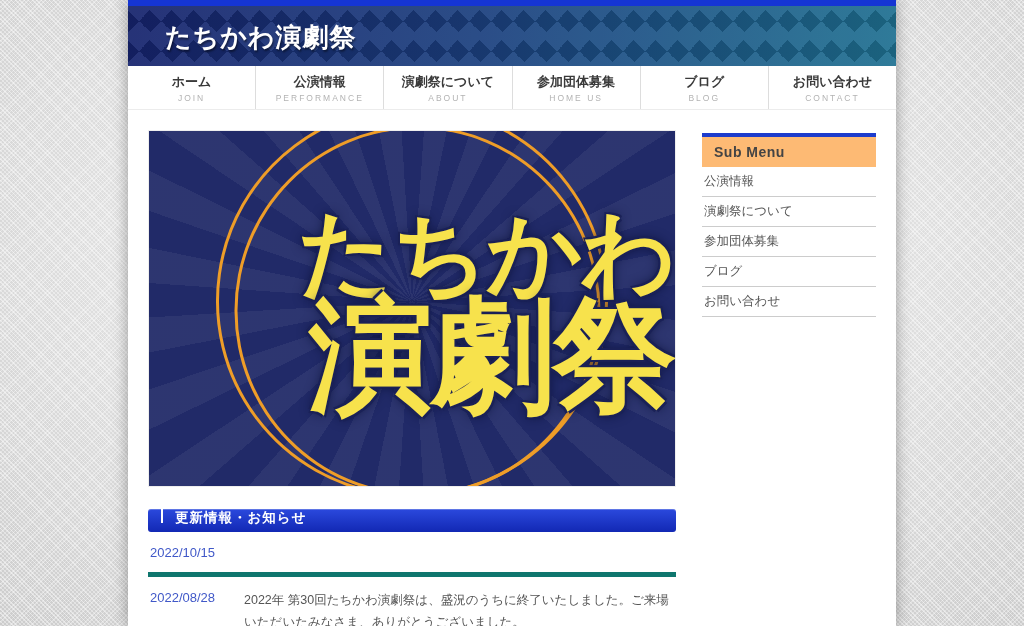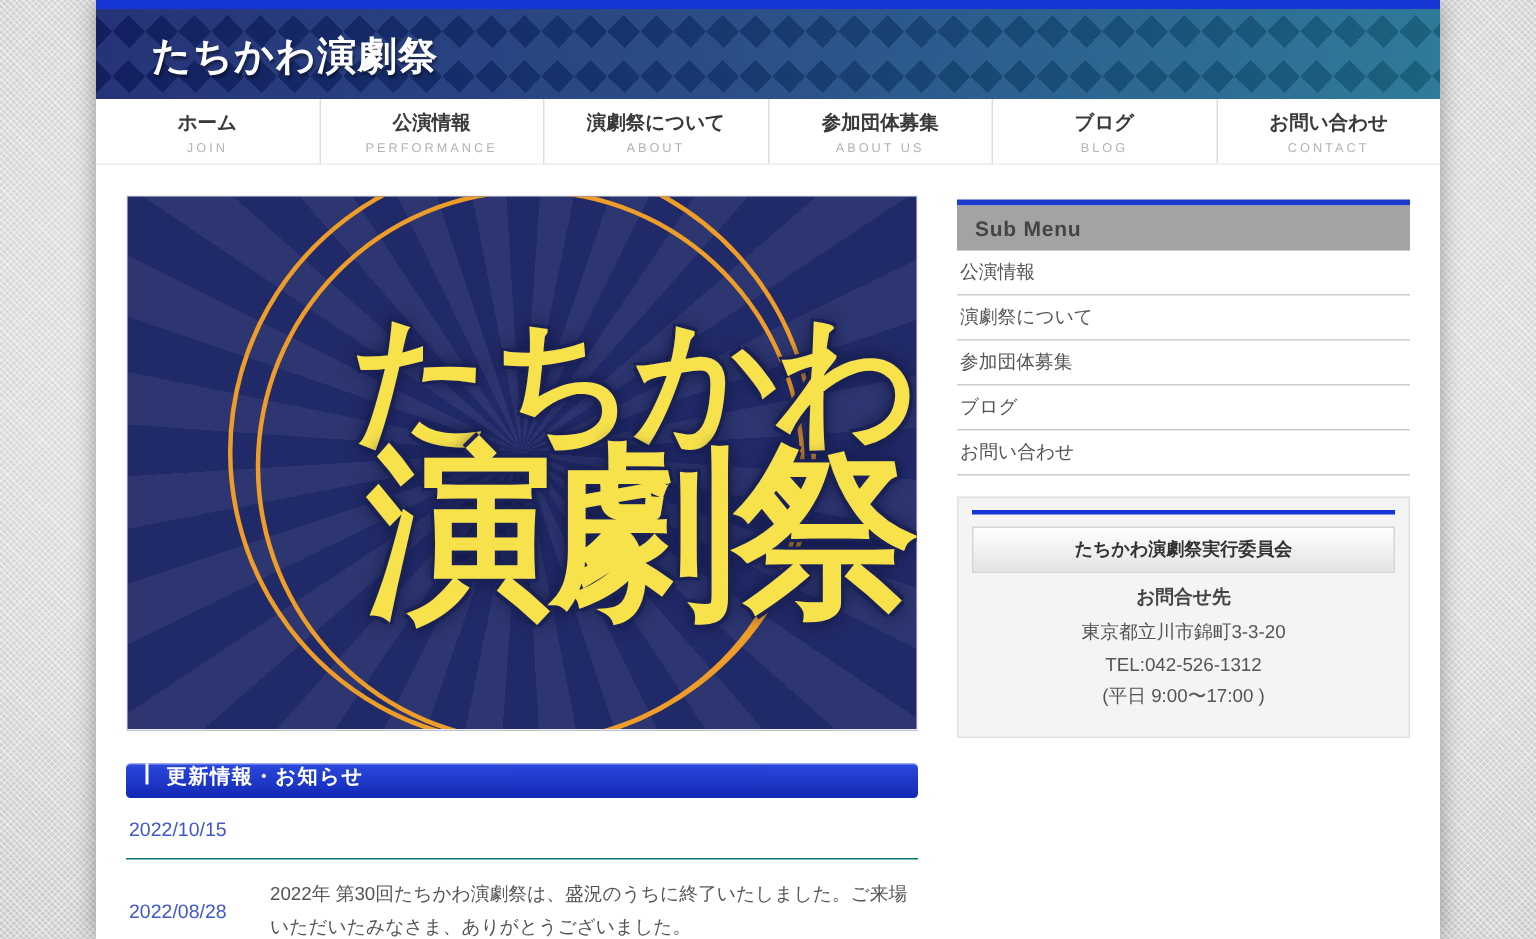--- a/index.html
+++ b/index.html
@@ -6,21 +6,21 @@
   html,body { width:1024px; height:626px; overflow:hidden; }
   body {
     font-family: "Liberation Sans", "DejaVu Sans", sans-serif;
     background-color:#dadada;
     background-image:
       repeating-linear-gradient(45deg, rgba(255,255,255,.45) 0 1px, transparent 1px 3px),
       repeating-linear-gradient(-45deg, rgba(255,255,255,.35) 0 1px, transparent 1px 3px),
       radial-gradient(ellipse at 50% 40%, #e0e0e0 55%, #cccccc 100%);
   }
   .page {
-    width:896px; height:626px; margin:0 auto; background:#ffffff;
+    width:768px; height:626px; margin:0 auto; background:#ffffff;
     box-shadow:0 0 14px rgba(0,0,0,.35);
     position:relative; overflow:hidden;
   }
   
   .topbar { height:6px; background:#1535d4; }
   
   .header {
     height:60px; position:relative;
     background-image:
       repeating-conic-gradient(from 45deg, rgba(0,0,0,.13) 0% 25%, rgba(255,255,255,.07) 25% 50%),
@@ -67,28 +67,28 @@
   .hero-line.l2 { font-size:124px; }
   
   .news { margin-top:22px; }
   .news-bar {
     height:23px; border-radius:3px; display:flex; padding-left:13px;
     background:linear-gradient(#2b49dd, #1228b4);
     box-shadow:inset 0 1px 0 rgba(255,255,255,.25);
   }
   .news-accent { width:2px; height:14px; background:#ffffff; margin-right:12px; }
   .news-title { color:#ffffff; font-size:13.5px; font-weight:bold; letter-spacing:1px; }
-  .news-item { display:flex; padding:13px 2px 12px 2px; border-bottom:1px solid #0f766e;align-items:center; }
+  .news-item { display:flex; padding:13px 2px 12px 2px; border-bottom:5px solid #0f766e; }
   .news-date { width:94px; flex:none; color:#4058c8; font-size:13px; cursor:pointer; }
   .news-text { flex:1; color:#555555; font-size:12.5px; line-height:1.75; }
   
   .sidebar { flex:1; min-width:0; }
   .submenu { border-top:4px solid #1d3ccc; margin-top:3px; }
   .submenu-header {
-    background:#a3a3a3; color:#444444; font-size:14px; font-weight:bold;
+    background:#fdba74; color:#444444; font-size:14px; font-weight:bold;
     padding:7px 12px; letter-spacing:.5px;
   }
   .submenu-list { list-style:none; }
   .submenu-item {
     font-size:12.5px; color:#555555; padding:6px 12px 6px 2px;
     border-bottom:1px solid #cccccc; cursor:pointer;
   }
   .contact-box {
     margin-top:14px; background:#f4f4f4; border:1px solid #e2e2e2;
     padding:8px 9px 12px 9px; text-align:center;
@@ -120,21 +120,21 @@
     <div class="nav-item">
       <span class="nav-ja">公演情報</span>
       <span class="nav-en">PERFORMANCE</span>
     </div>
     <div class="nav-item">
       <span class="nav-ja">演劇祭について</span>
       <span class="nav-en">ABOUT</span>
     </div>
     <div class="nav-item">
       <span class="nav-ja">参加団体募集</span>
-      <span class="nav-en">ABOUT US</span>
+      <span class="nav-en">HOME US</span>
     </div>
     <div class="nav-item">
       <span class="nav-ja">ブログ</span>
       <span class="nav-en">BLOG</span>
     </div>
     <div class="nav-item">
       <span class="nav-ja">お問い合わせ</span>
       <span class="nav-en">CONTACT</span>
     </div>
   </nav>
@@ -175,25 +175,17 @@
         <div class="submenu-header">Sub Menu</div>
         <ul class="submenu-list">
           <li class="submenu-item">公演情報</li>
           <li class="submenu-item">演劇祭について</li>
           <li class="submenu-item">参加団体募集</li>
           <li class="submenu-item">ブログ</li>
           <li class="submenu-item">お問い合わせ</li>
         </ul>
       </div>
 
-      <div class="contact-box">
-        <div class="contact-topline"></div>
-        <div class="contact-org">たちかわ演劇祭実行委員会</div>
-        <div class="contact-label">お問合せ先</div>
-        <div class="contact-line">東京都立川市錦町3-3-20</div>
-        <div class="contact-line">TEL:042-526-1312</div>
-        <div class="contact-line">(平日 9:00〜17:00 )</div>
-      </div>
 
     </aside>
 
   </div>
 </div>
 
 </body></html>

